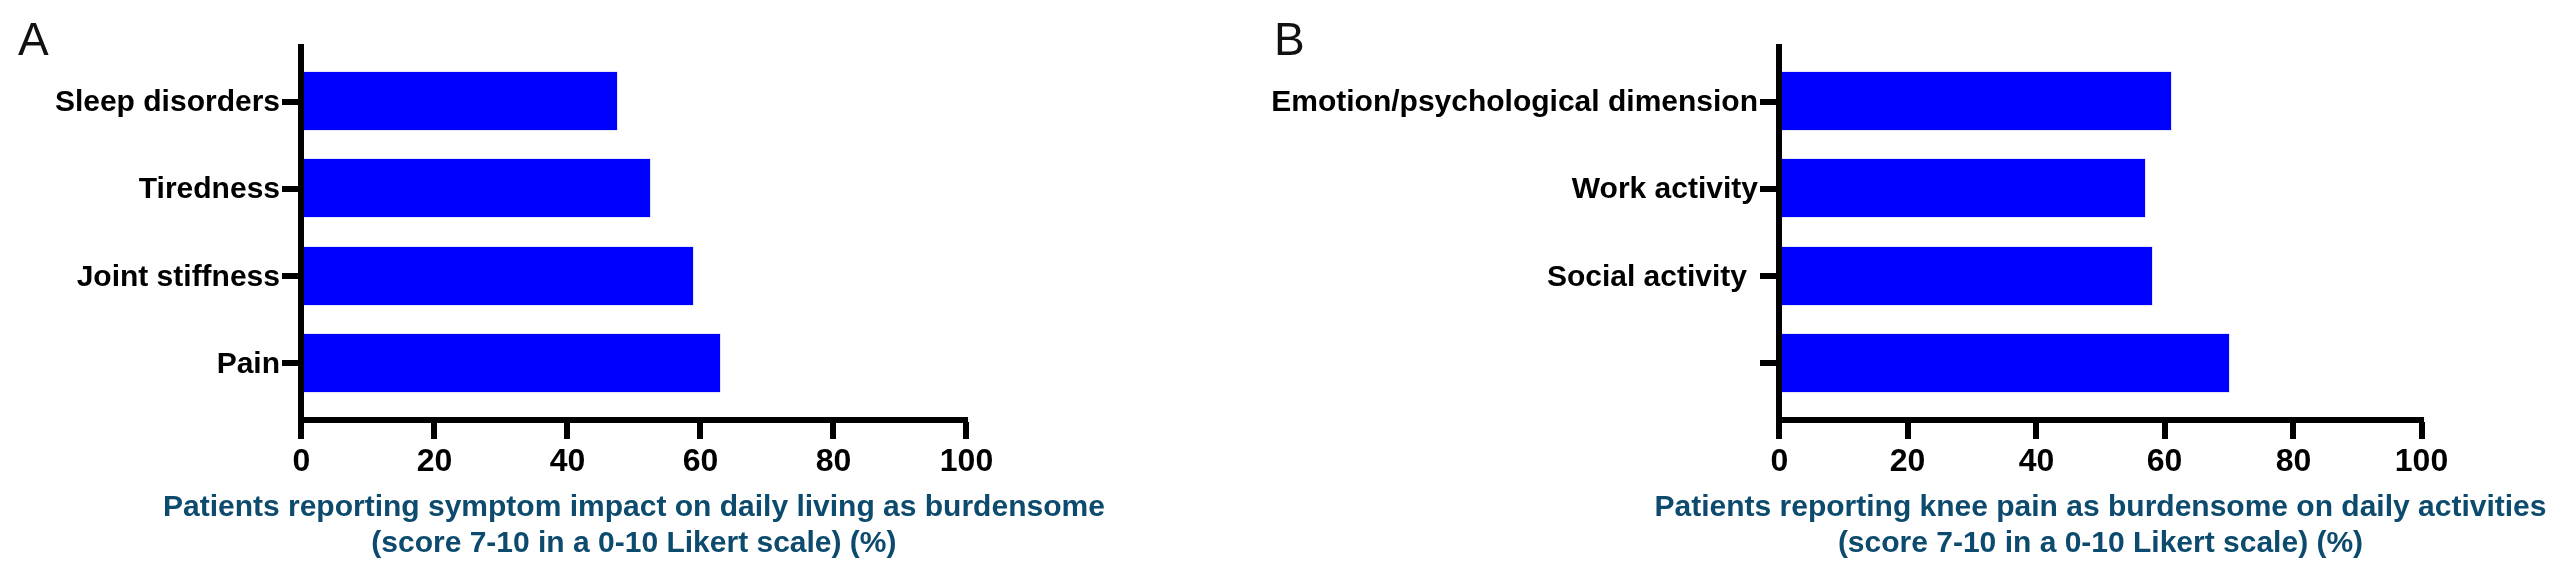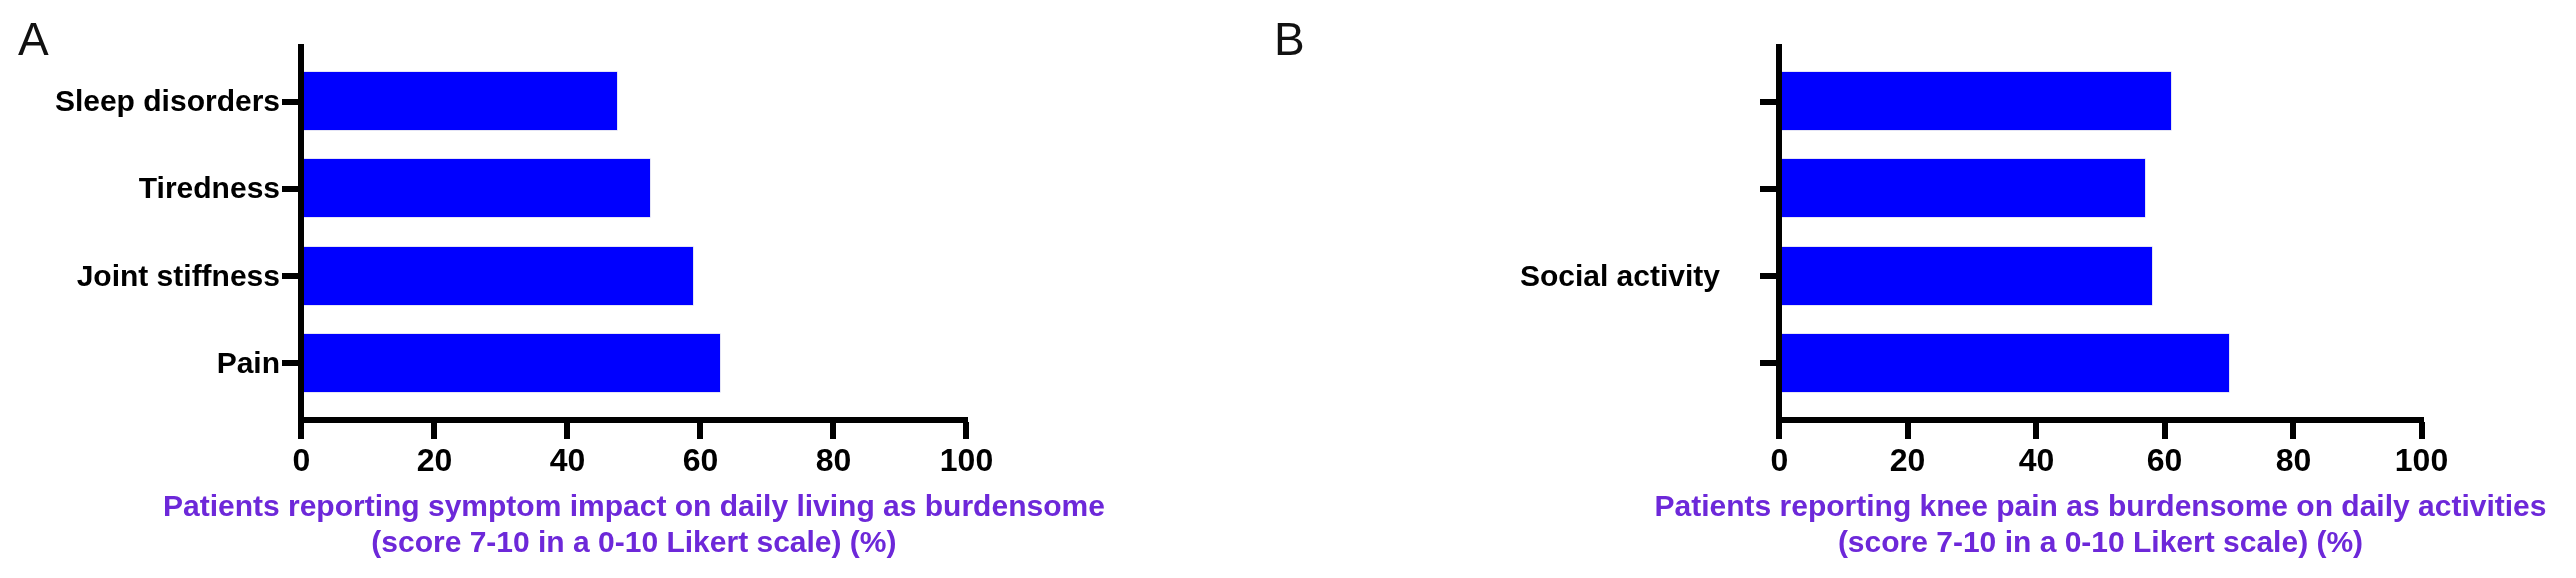--- a/index.html
+++ b/index.html
@@ -20,21 +20,21 @@
   .bar{position:absolute;z-index:1;box-shadow:0 0 0 0.6px rgba(205,205,240,0.9);}
   .cat-label{
     position:absolute;text-align:right;font-weight:700;color:#000;
     font-size:30px;line-height:38px;white-space:nowrap;z-index:2;
   }
   .x-tick-label{
     position:absolute;text-align:center;font-weight:700;color:#000;
     font-size:32px;line-height:38px;z-index:2;
   }
   .caption{
-    position:absolute;text-align:center;font-weight:700;color:#6d28d9;
+    position:absolute;text-align:center;font-weight:700;color:#0c4a6e;
     font-size:30px;line-height:36px;white-space:nowrap;z-index:2;
   }
 </style>
 </head>
 <body>
 
 <div class="figure">
 
   <section>
     <div class="panel-letter" id="letter-0" style="left: 18px; top: 16px;">A</div>
@@ -70,25 +70,27 @@
       <div>Patients reporting symptom impact on daily living as burdensome</div>
       <div>(score 7-10 in a 0-10 Likert scale) (%)</div>
     </div>
   </section>
 
   <section>
     <div class="panel-letter" id="letter-1" style="left: 1274px; top: 16px;">B</div>
     <div class="plot" id="plot-1">
         <div class="bar" style="left: 1779px; top: 72px; width: 392px; height: 58px; background: rgb(0, 0, 255);"></div>
         <div class="axis-line" style="left: 1760px; top: 99px; width: 16.5px; height: 5.7px;"></div>
+        <div class="cat-label" style="left: 870px; width: 888px; top: 82px;">Emotion/psychological dimension</div>
         <div class="bar" style="left: 1779px; top: 159px; width: 366px; height: 58px; background: rgb(0, 0, 255);"></div>
         <div class="axis-line" style="left: 1760px; top: 186px; width: 16.5px; height: 5.7px;"></div>
+        <div class="cat-label" style="left: 870px; width: 888px; top: 169px;">Work activity</div>
         <div class="bar" style="left: 1779px; top: 247px; width: 373px; height: 58px; background: rgb(0, 0, 255);"></div>
         <div class="axis-line" style="left: 1760px; top: 273px; width: 16.5px; height: 5.7px;"></div>
-        <div class="cat-label" style="left: 832px; width: 888px; top: 257px;">Social activity</div>
+        <div class="cat-label" style="left: 859px; width: 888px; top: 257px;">Social activity</div>
         <div class="bar" style="left: 1779px; top: 334px; width: 450px; height: 58px; background: rgb(0, 0, 255);"></div>
         <div class="axis-line" style="left: 1760px; top: 360px; width: 16.5px; height: 5.7px;"></div>
         <div class="axis-line" style="left: 1776px; top: 44px; width: 5.7px; height: 379px;"></div>
         <div class="axis-line" style="left: 1776px; top: 417px; width: 648px; height: 5.7px;"></div>
         <div class="axis-line" style="left: 1776px; top: 422px; width: 5.7px; height: 16.5px;"></div>
         <div class="x-tick-label" style="left: 1716px; width: 127px; top: 441px;">0</div>
         <div class="axis-line" style="left: 1905px; top: 422px; width: 5.7px; height: 16.5px;"></div>
         <div class="x-tick-label" style="left: 1844px; width: 127px; top: 441px;">20</div>
         <div class="axis-line" style="left: 2033px; top: 422px; width: 5.7px; height: 16.5px;"></div>
         <div class="x-tick-label" style="left: 1973px; width: 127px; top: 441px;">40</div>

